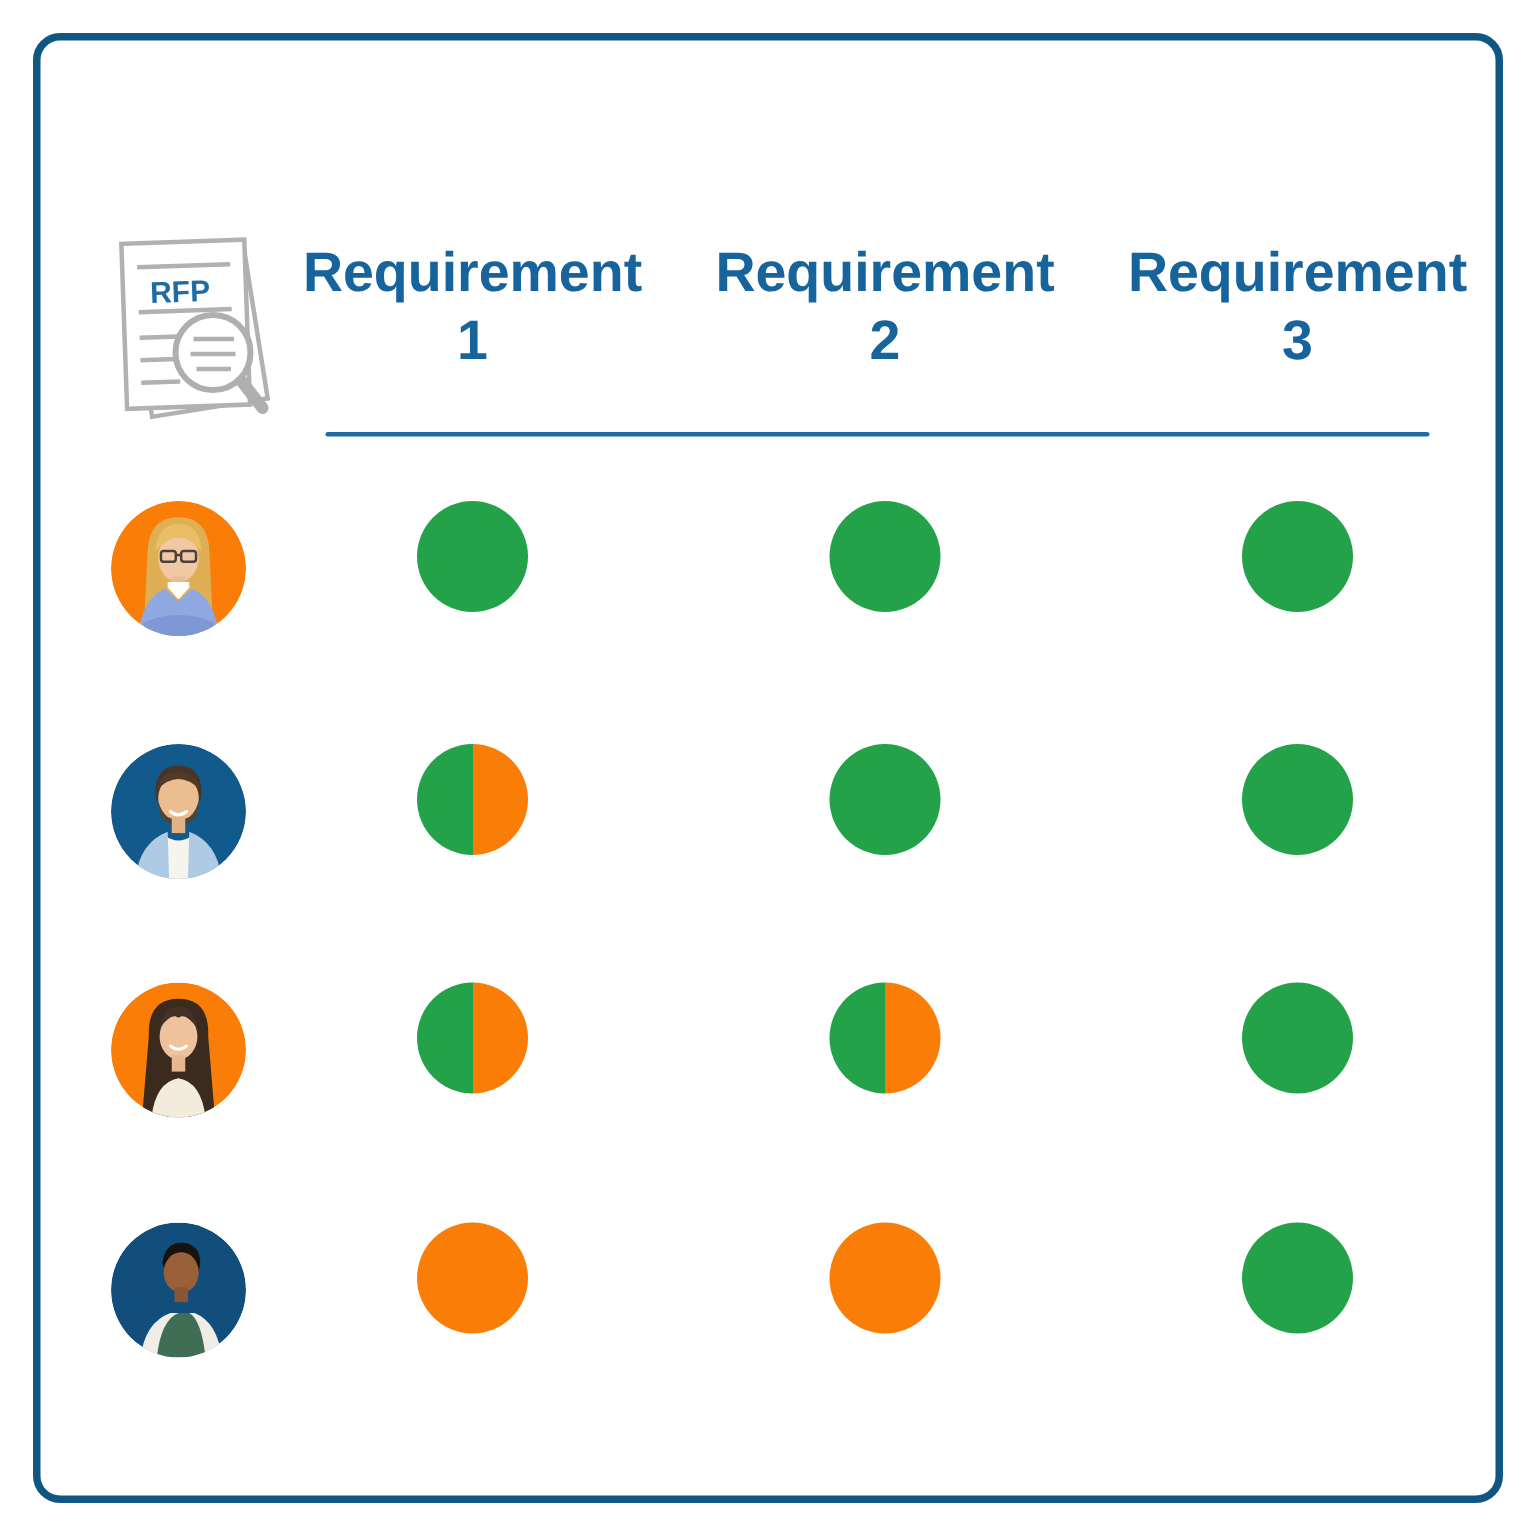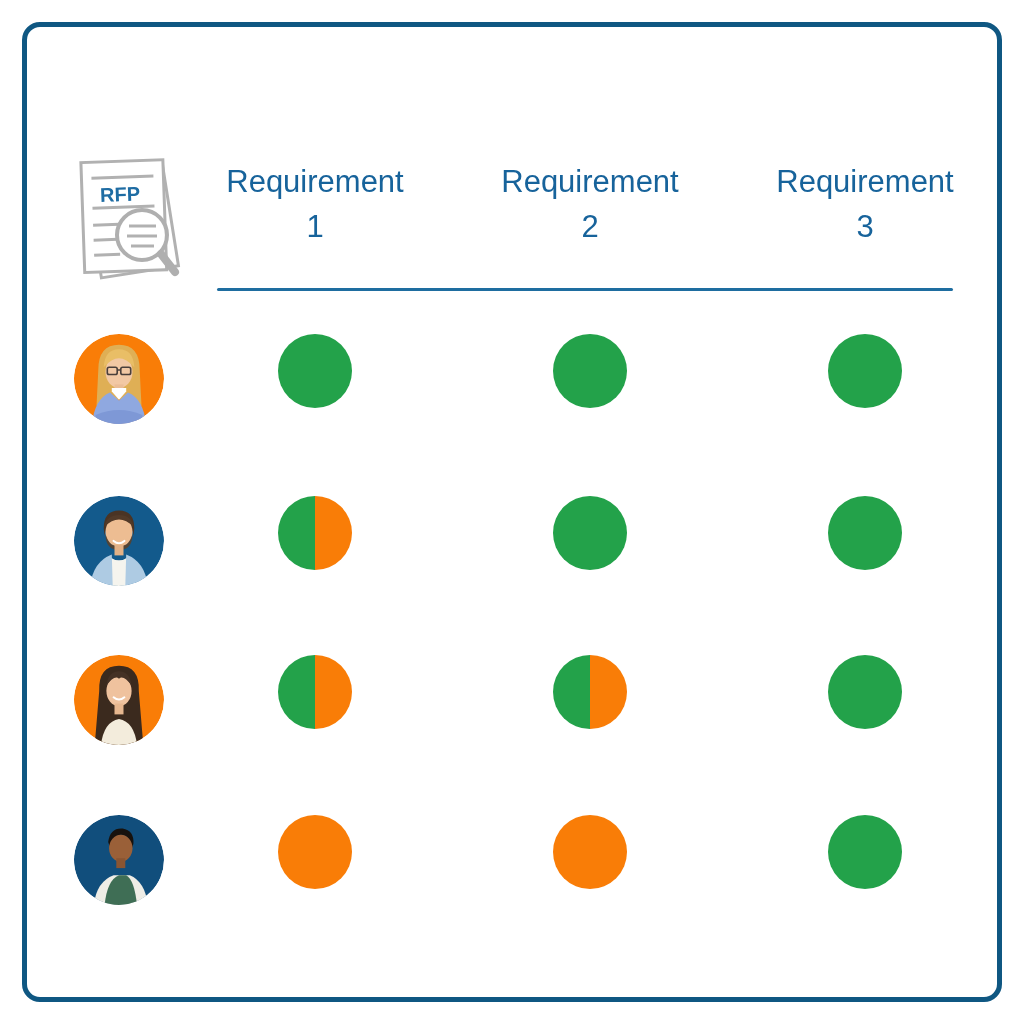--- a/index.html
+++ b/index.html
@@ -5,21 +5,21 @@
   html,body{margin:0;padding:0;background:#ffffff;width:1024px;height:1024px;
     font-family:"Liberation Sans",sans-serif;-webkit-font-smoothing:antialiased;}
   #canvas{position:relative;width:1024px;height:1024px;background:#ffffff;overflow:hidden;}
   
   #frame{position:absolute;left:22px;top:22px;width:980px;height:980px;
     border:5px solid var(--frame-blue,#0F5782);border-radius:18px;box-sizing:border-box;}
   
   #rfp-icon{position:absolute;left:26px;top:100px;width:150px;height:160px;}
   
   .col-header{position:absolute;top:132px;width:250px;text-align:center;
-    color:var(--header-text,#17639B);font-size:31px;font-weight:400;line-height:45px;
+    color:var(--header-text,#17639B);font-size:37px;font-weight:700;line-height:45px;
     letter-spacing:0px;}
   .col-header .num{display:block;}
   #col-h0{left:163px;} #col-h1{left:438px;} #col-h2{left:713px;}
   
   #divider{position:absolute;left:190px;top:261px;width:736px;height:3px;
     background:var(--divider-blue,#1E6DA0);border-radius:2px;}
   
   .avatar{position:absolute;width:90px;height:90px;transform:translate(-50%,-50%);}
   .dot{position:absolute;width:74px;height:74px;border-radius:50%;
     transform:translate(-50%,-50%);}

